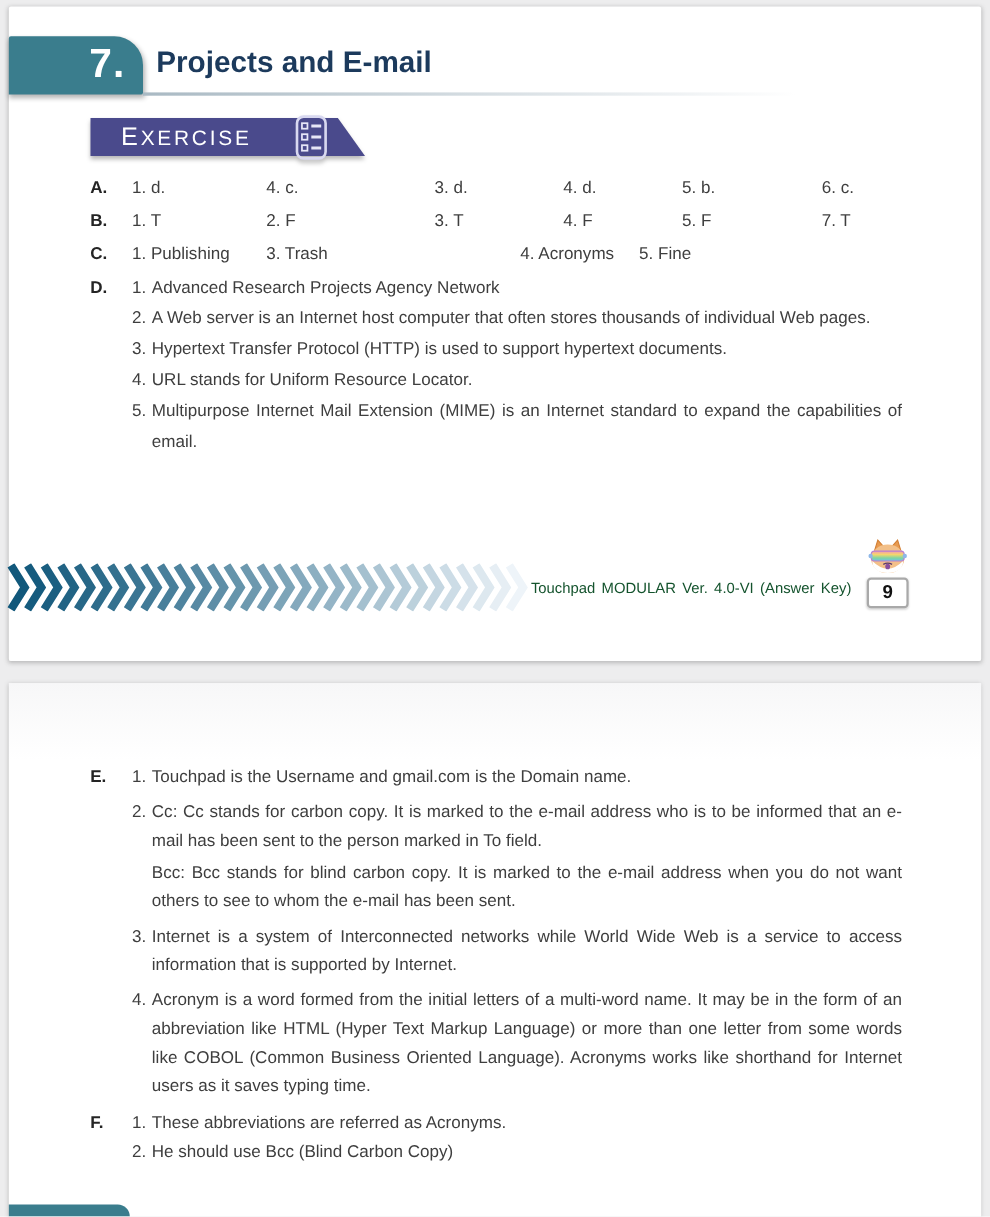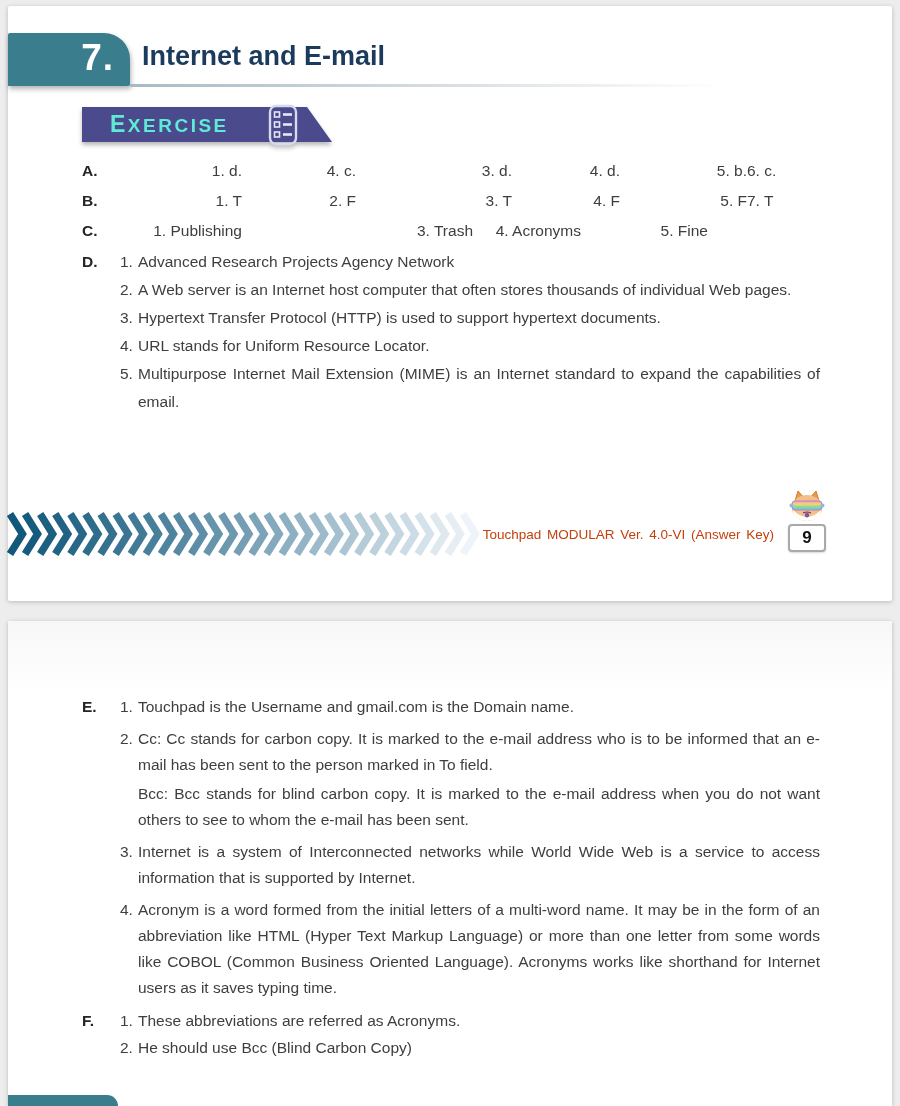--- a/index.html
+++ b/index.html
@@ -40,32 +40,32 @@
 
   
   .exercise-wrap{margin:21px 0 0 74px;width:252px;filter:drop-shadow(0 3px 2px rgba(0,0,0,.28));position:relative;}
   .exercise-banner{
     width:250px;height:35px;background:var(--purple,#4a4a8c);
     clip-path:polygon(0 0, 225px 0, 250px 35px, 0 35px);
     position:relative;
   }
   .exercise-text{
     display:block;margin-left:28px;line-height:35px;
-    font-size:19px;font-weight:bold;color:#5eead4;
+    font-size:19px;font-weight:normal;color:#ffffff;
     letter-spacing:2.5px;text-transform:uppercase;
   }
   .exercise-text::first-letter{font-size:23px;}
   .checklist-icon{position:absolute;left:184px;top:-4px;}
 
   
   .content{margin-left:74px;width:738px;color:#3e3e3e;font-size:15.5px;}
   .grid-section{display:flex;line-height:30px;}
   .grid-section.first{margin-top:14px;}
   .sec-label{flex:0 0 38px;font-weight:bold;color:#242424;}
-  .cells{flex:1;display:flex;flex-wrap:wrap;text-align:right;}
+  .cells{flex:1;display:flex;flex-wrap:wrap;}
   .cell{white-space:nowrap;}
   .cells-ab .cell:nth-child(1){width:122px;}
   .cells-ab .cell:nth-child(2){width:114px;}
   .cells-ab .cell:nth-child(3){width:117px;margin-left:39px;}
   .cells-ab .cell:nth-child(4){width:108px;}
   .cells-ab .cell:nth-child(5){width:127px;}
   .cells-c .cell:nth-child(1){width:122px;}
   .cells-c .cell:nth-child(2){width:231px;}
   .cells-c .cell:nth-child(3){width:108px;}
   .cells-c .cell:nth-child(4){width:127px;}
@@ -87,21 +87,21 @@
   .qa-sec-e .qa-item{margin-bottom:3px;}
   .qa-sec-e .qa-para{margin-bottom:3px;}
   .qa-sec-f{margin-top:1px;line-height:26px;}
   .qa-sec-f .qa-item{margin-bottom:1px;}
 
   
   .p1-footer{position:absolute;left:0;right:0;top:478px;height:90px;}
   .chevrons{position:absolute;left:-2px;top:28px;width:474px;height:44px;}
   .imprint{
     position:absolute;top:43px;right:118px;
-    font-size:13.5px;color:#c2410c;word-spacing:2px;
+    font-size:13.5px;color:#14532d;word-spacing:2px;
   }
   .mascot-col{position:absolute;top:4px;right:62px;width:46px;text-align:center;}
   .page-badge{
     margin:-4px auto 0;width:34px;height:24px;line-height:24px;
     background:#fff;border:2px solid #a9a9a9;border-radius:4px;
     font-size:17px;font-weight:bold;color:#111;text-align:center;
     position:relative;box-shadow:0 1px 2px rgba(0,0,0,.15);
   }
 
   
@@ -112,21 +112,21 @@
 </style>
 </head>
 <body>
 
 <div class="page page1">
 
   <div class="chapter-row">
     <div class="chapter-num-box">
       <span class="chapter-num">7.</span>
     </div>
-    <h1 class="chapter-title">Internet and E-mail</h1>
+    <h1 class="chapter-title">Projects and E-mail</h1>
     <div class="header-rule"></div>
   </div>
 
   <div class="exercise-wrap">
     <div class="exercise-banner">
       <span class="exercise-text">Exercise</span>
     </div>
     <span class="checklist-icon">
       <svg width="34" height="44" viewBox="0 0 34 44">
         <rect x="4" y="3" width="26" height="38" rx="6" fill="none" stroke="#d8d8f0" stroke-width="2.4"></rect>

